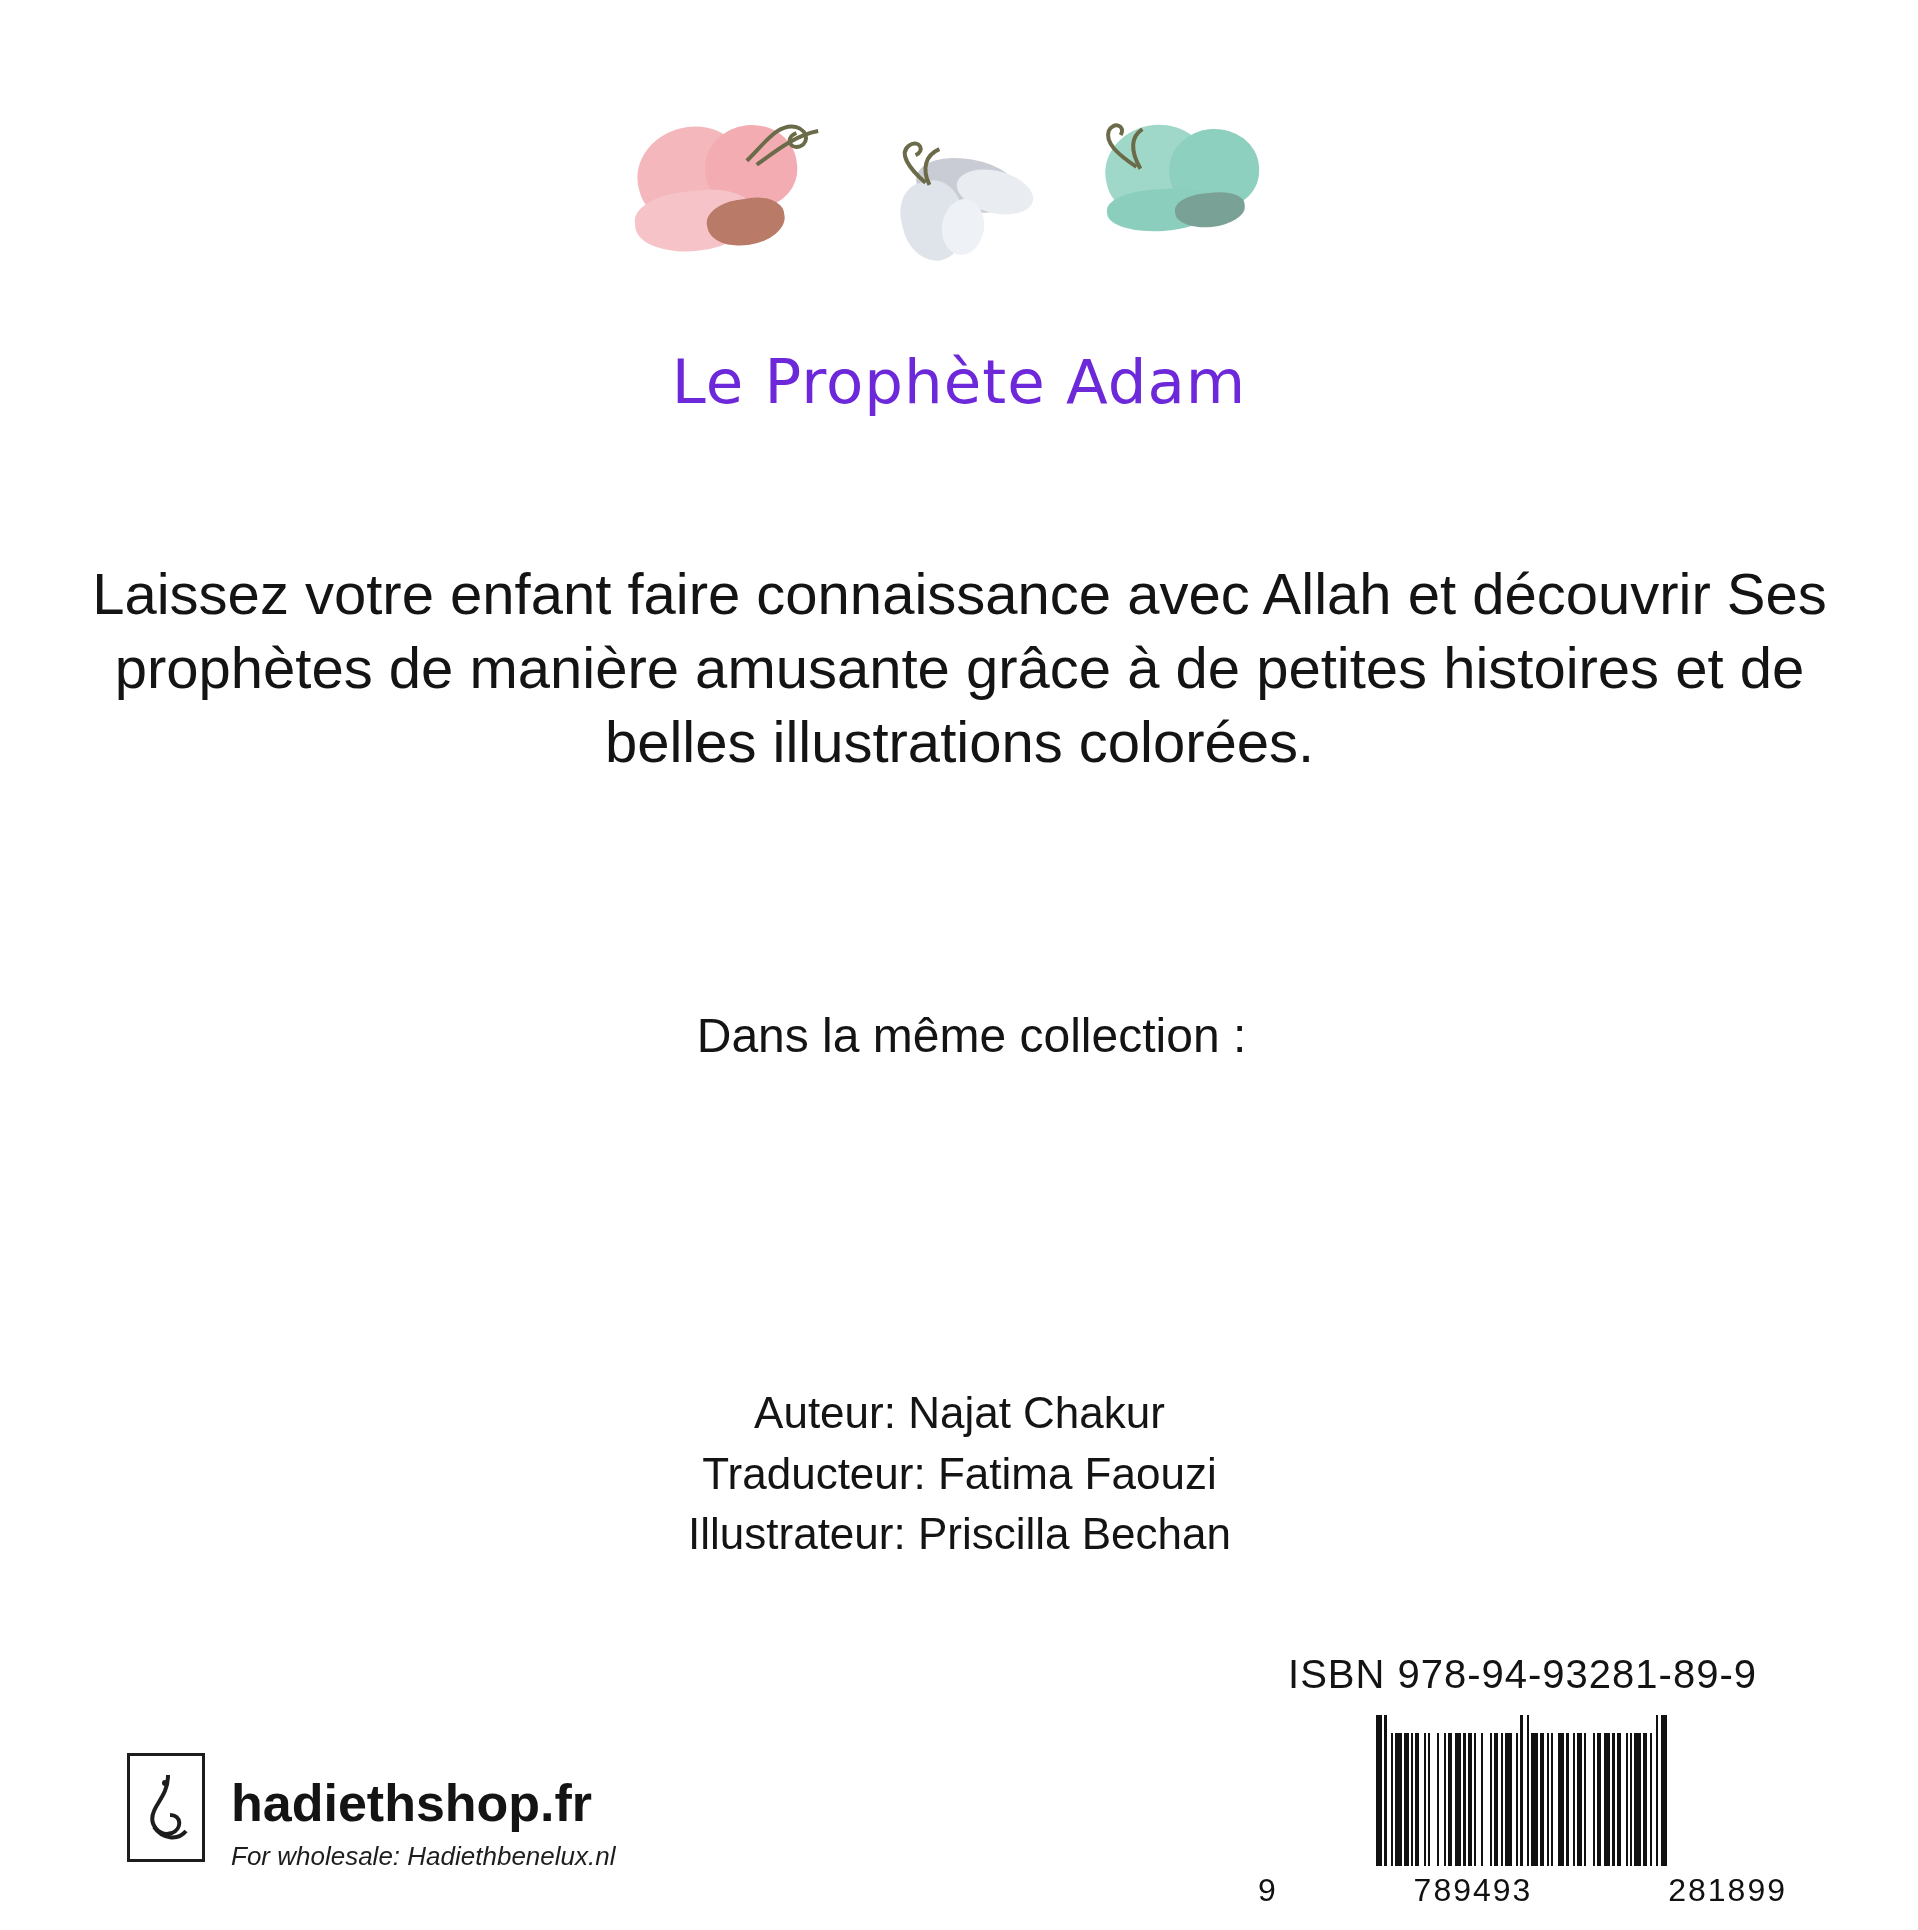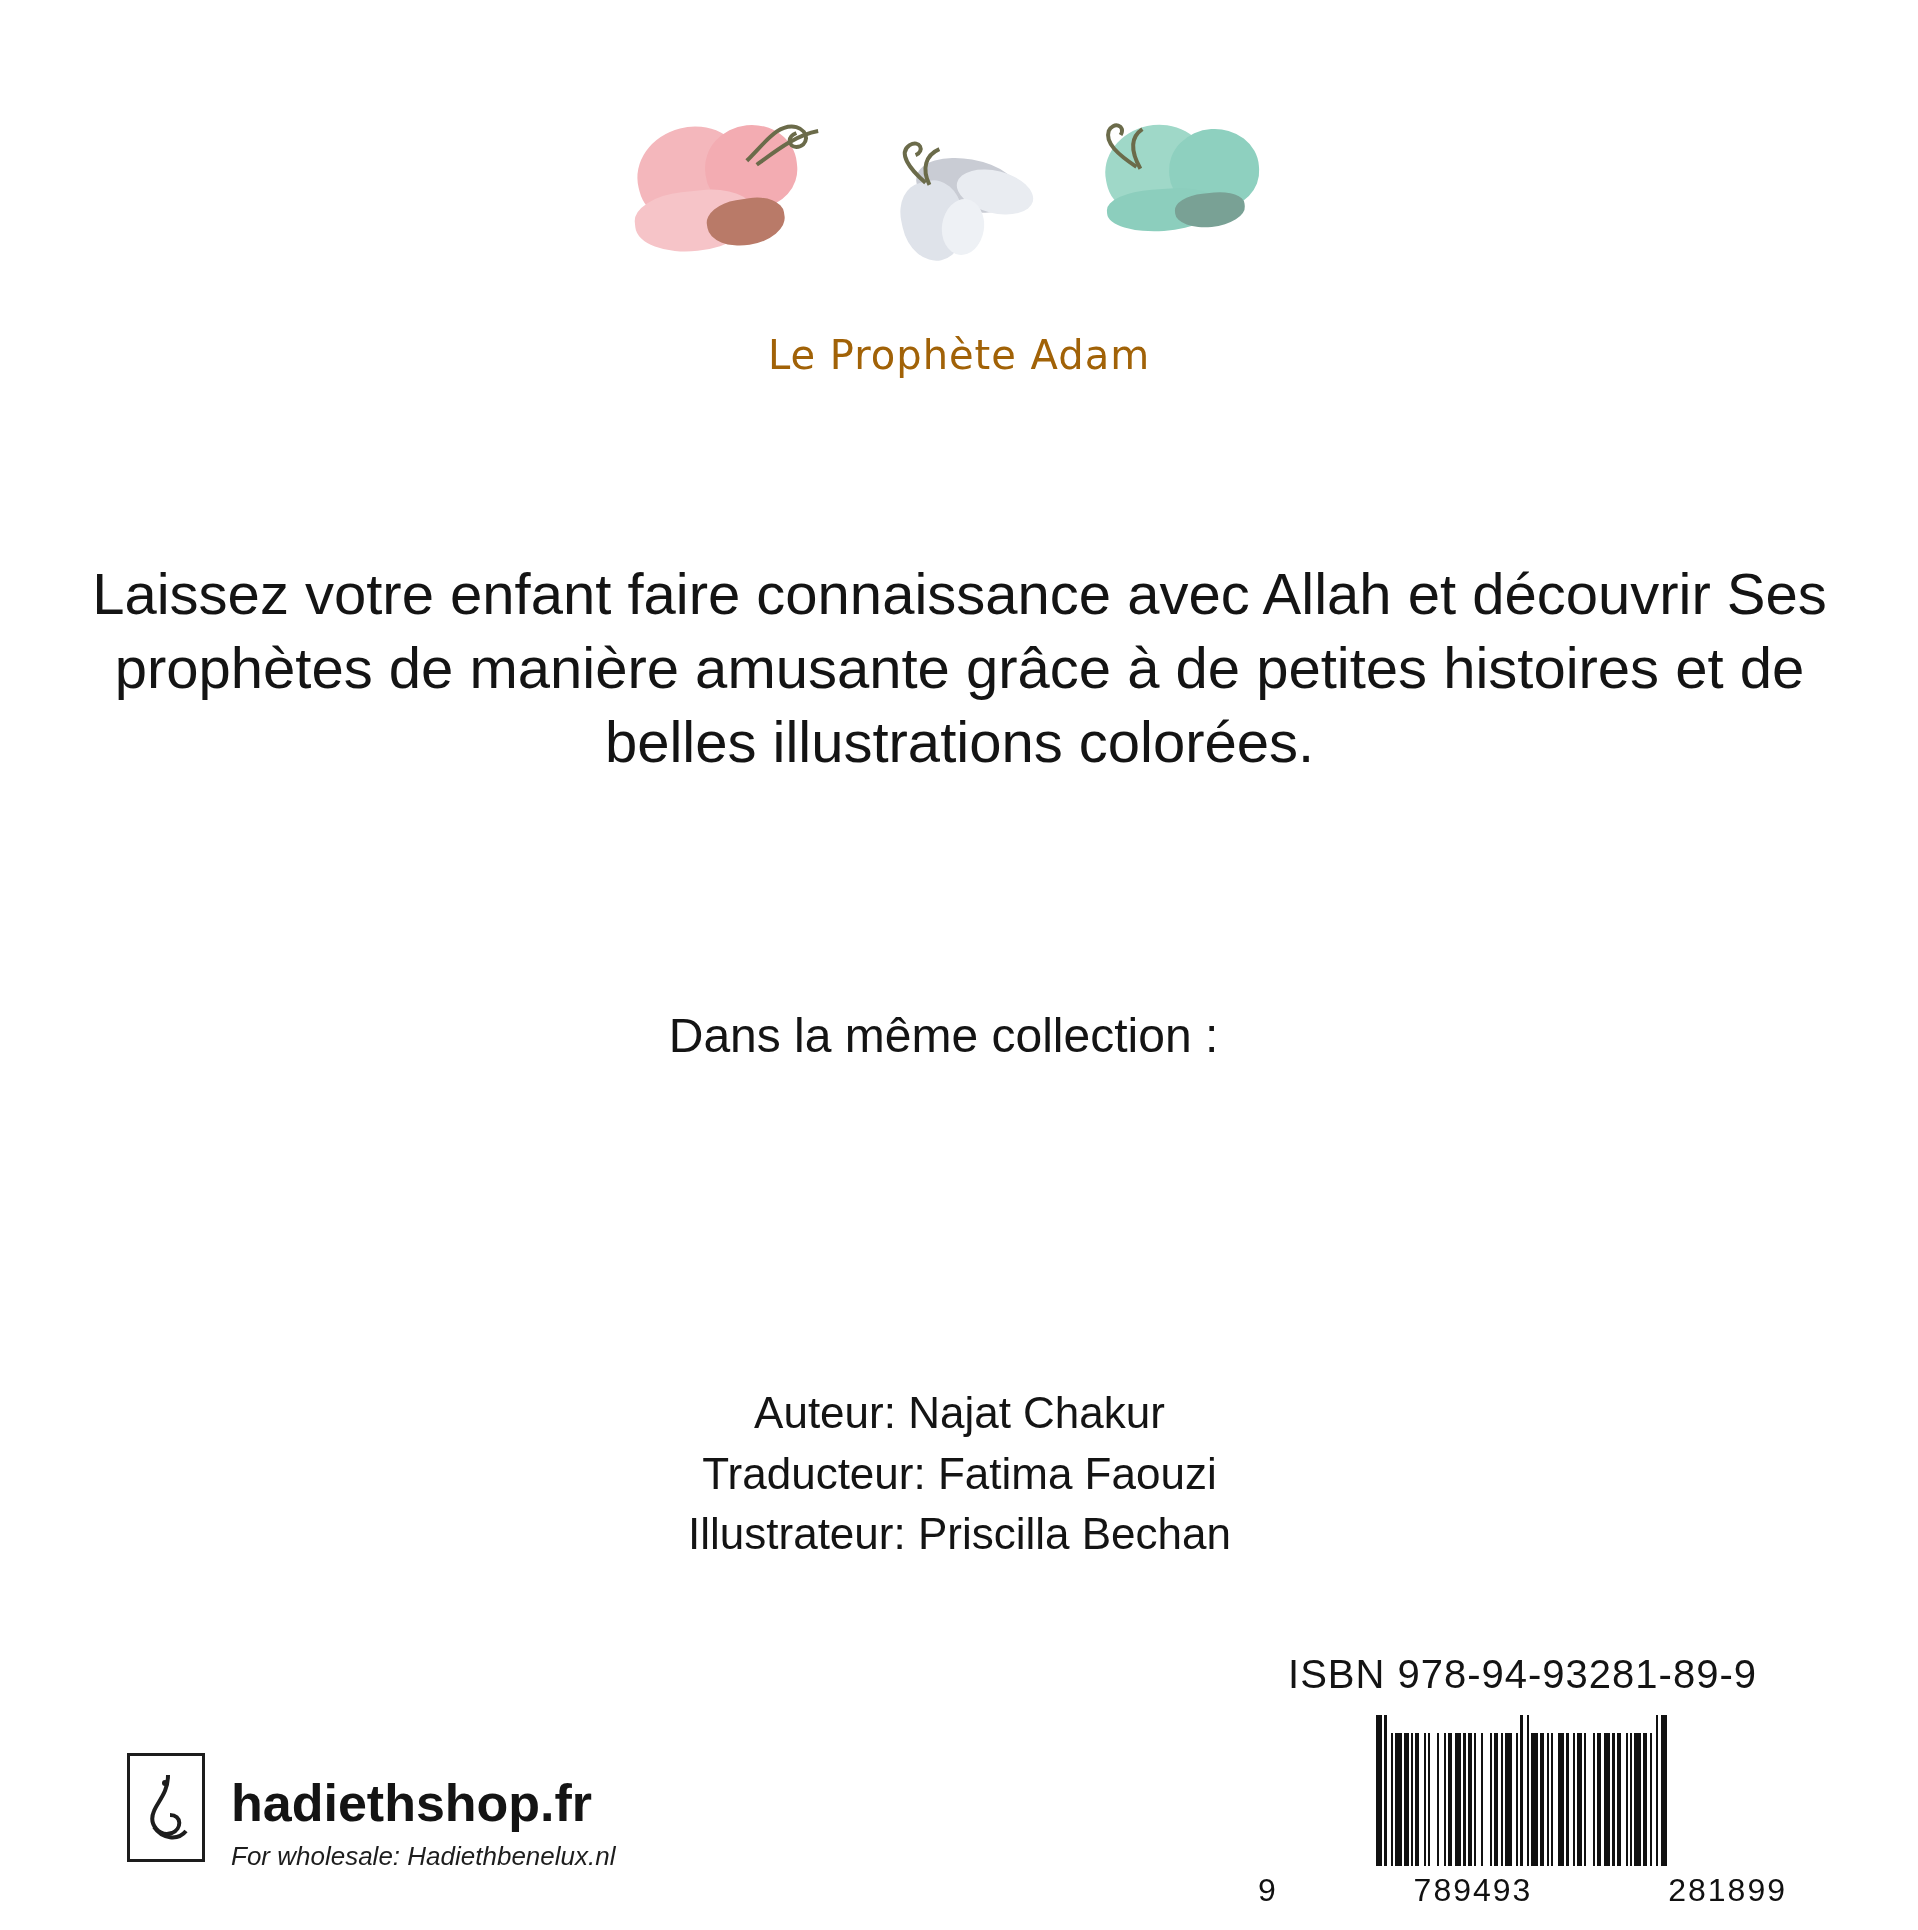--- a/index.html
+++ b/index.html
@@ -128,42 +128,42 @@
     background: #79a195;
     border-radius: 50% 50% 60% 60%;
     left: 90px; top: 84px;
     transform: rotate(-6deg);
   }
   .antenna { position: absolute; }
 
   
   .title {
     position: absolute;
-    top: 332px;
+    top: 346px;
     width: 100%;
     text-align: center;
     font-family: "DejaVu Sans", sans-serif;
-    font-size: 40px;
+    font-size: 61px;
     letter-spacing: 1px;
-    color: #a16207;
+    color: #6d28d9;
   }
   .blurb {
     position: absolute;
     top: 557px;
     left: 90px;
     width: 1739px;
     text-align: center;
     font-size: 58px;
     line-height: 1.28;
     color: #141414;
   }
   .collection {
     position: absolute;
     top: 1005px;
-    left: 44px;
+    left: 72px;
     width: 1799px;
     text-align: center;
     font-size: 48px;
     line-height: 1.3;
     color: #141414;
   }
   .collection .line2 { margin-top: 10px; }
   .pbuh {
     font-family: "DejaVu Sans", sans-serif;
     font-size: 44px;

